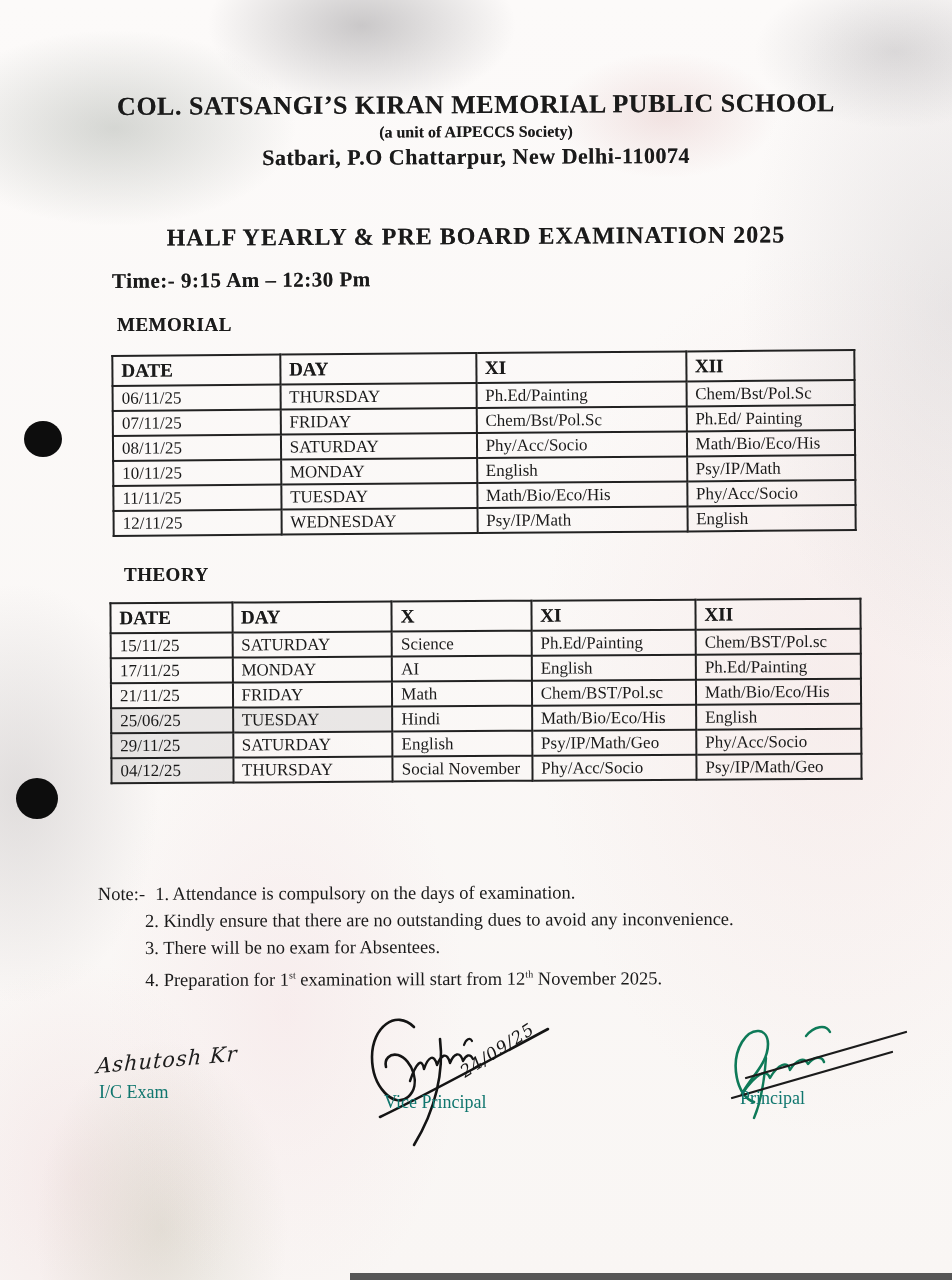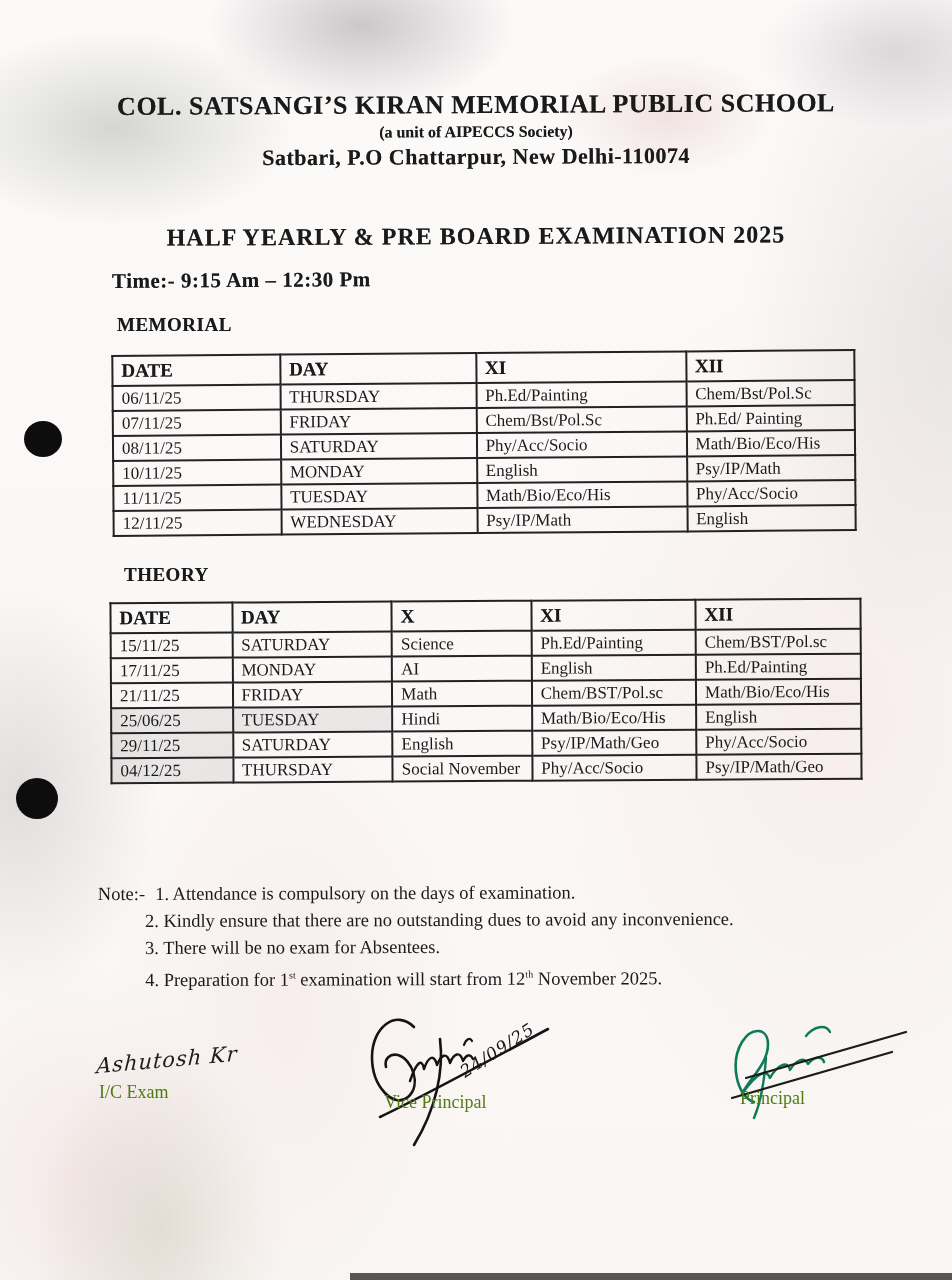--- a/index.html
+++ b/index.html
@@ -43,21 +43,21 @@
   .practical-table{left:112px;top:352px;width:744px;transform:rotate(-.45deg);}
   .theory-table{left:110px;top:600px;width:752px;transform:rotate(-.35deg);}
   td.shaded{background:rgba(90,90,90,.10);}
 
   .notes{position:absolute;left:98px;top:880px;font-size:18.5px;line-height:27px;transform:rotate(-.2deg);}
   .note-row{white-space:nowrap;}
   .note-label{margin-right:10px;text-align:right;}
   .note-indent{margin-left:47px;}
   sup{font-size:10px;}
 
-  .sig-label{position:absolute;font-size:18px;color:#4d7c0f;}
+  .sig-label{position:absolute;font-size:18px;color:#0f766e;}
   .sig-hand{
     position:absolute;left:96px;top:1048px;font-size:21px;font-style:italic;
     letter-spacing:1px;color:#1d1d1d;transform:rotate(-5deg) skewX(-8deg);
     font-family:"DejaVu Serif", serif;
   }
   .ic-exam-label{left:99px;top:1082px;}
   .vice-label{left:384px;top:1092px;text-align:center;}
   .principal-label{left:740px;top:1088px;}
   .sig-date{
     position:absolute;left:455px;top:1040px;font-size:17px;font-style:italic;

